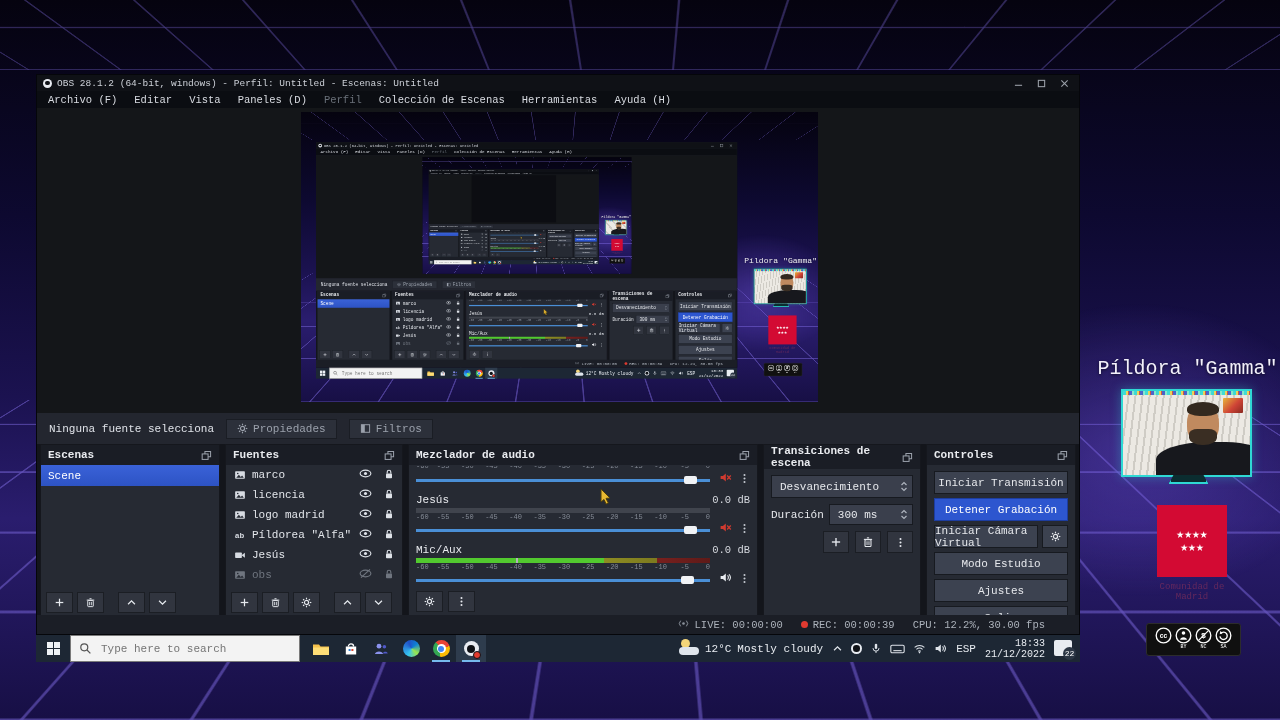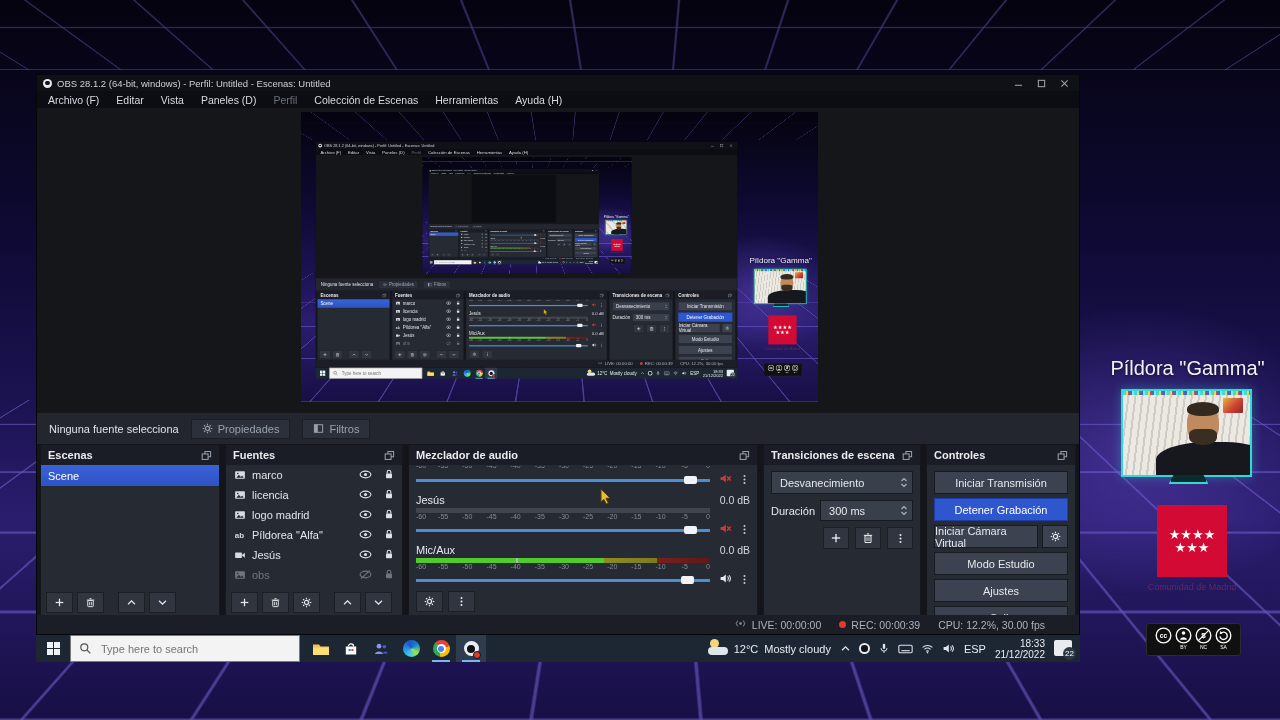--- a/index.html
+++ b/index.html
@@ -1,16 +1,16 @@
 <!DOCTYPE html>
 <html><head>
 <meta charset="utf-8">
 <style>
   html,body{margin:0;padding:0;background:#000;}
-  #stage{position:relative;width:1280px;height:720px;overflow:hidden;font-family:Liberation Sans, sans-serif;
+  #stage{position:relative;width:1280px;height:720px;overflow:hidden;font-family:Liberation Mono, monospace;
          -webkit-user-select:none;user-select:none;}
   #screen{position:absolute;inset:0;}
 
   
   .bg{position:absolute;inset:0;overflow:hidden;
       background:linear-gradient(180deg,#05030f 0%,#0d0930 30%,#1b1250 55%,#2a1d6e 72%,#170f45 100%);}
   .grid-floor{position:absolute;left:-340px;right:-340px;top:400px;height:1000px;opacity:.75;
       background:repeating-linear-gradient(0deg,rgba(125,105,225,.65) 0 2px,transparent 2px 64px),
                  repeating-linear-gradient(90deg,rgba(125,105,225,.65) 0 2px,transparent 2px 92px);
       transform:perspective(520px) rotateX(54deg);transform-origin:50% 0;}

